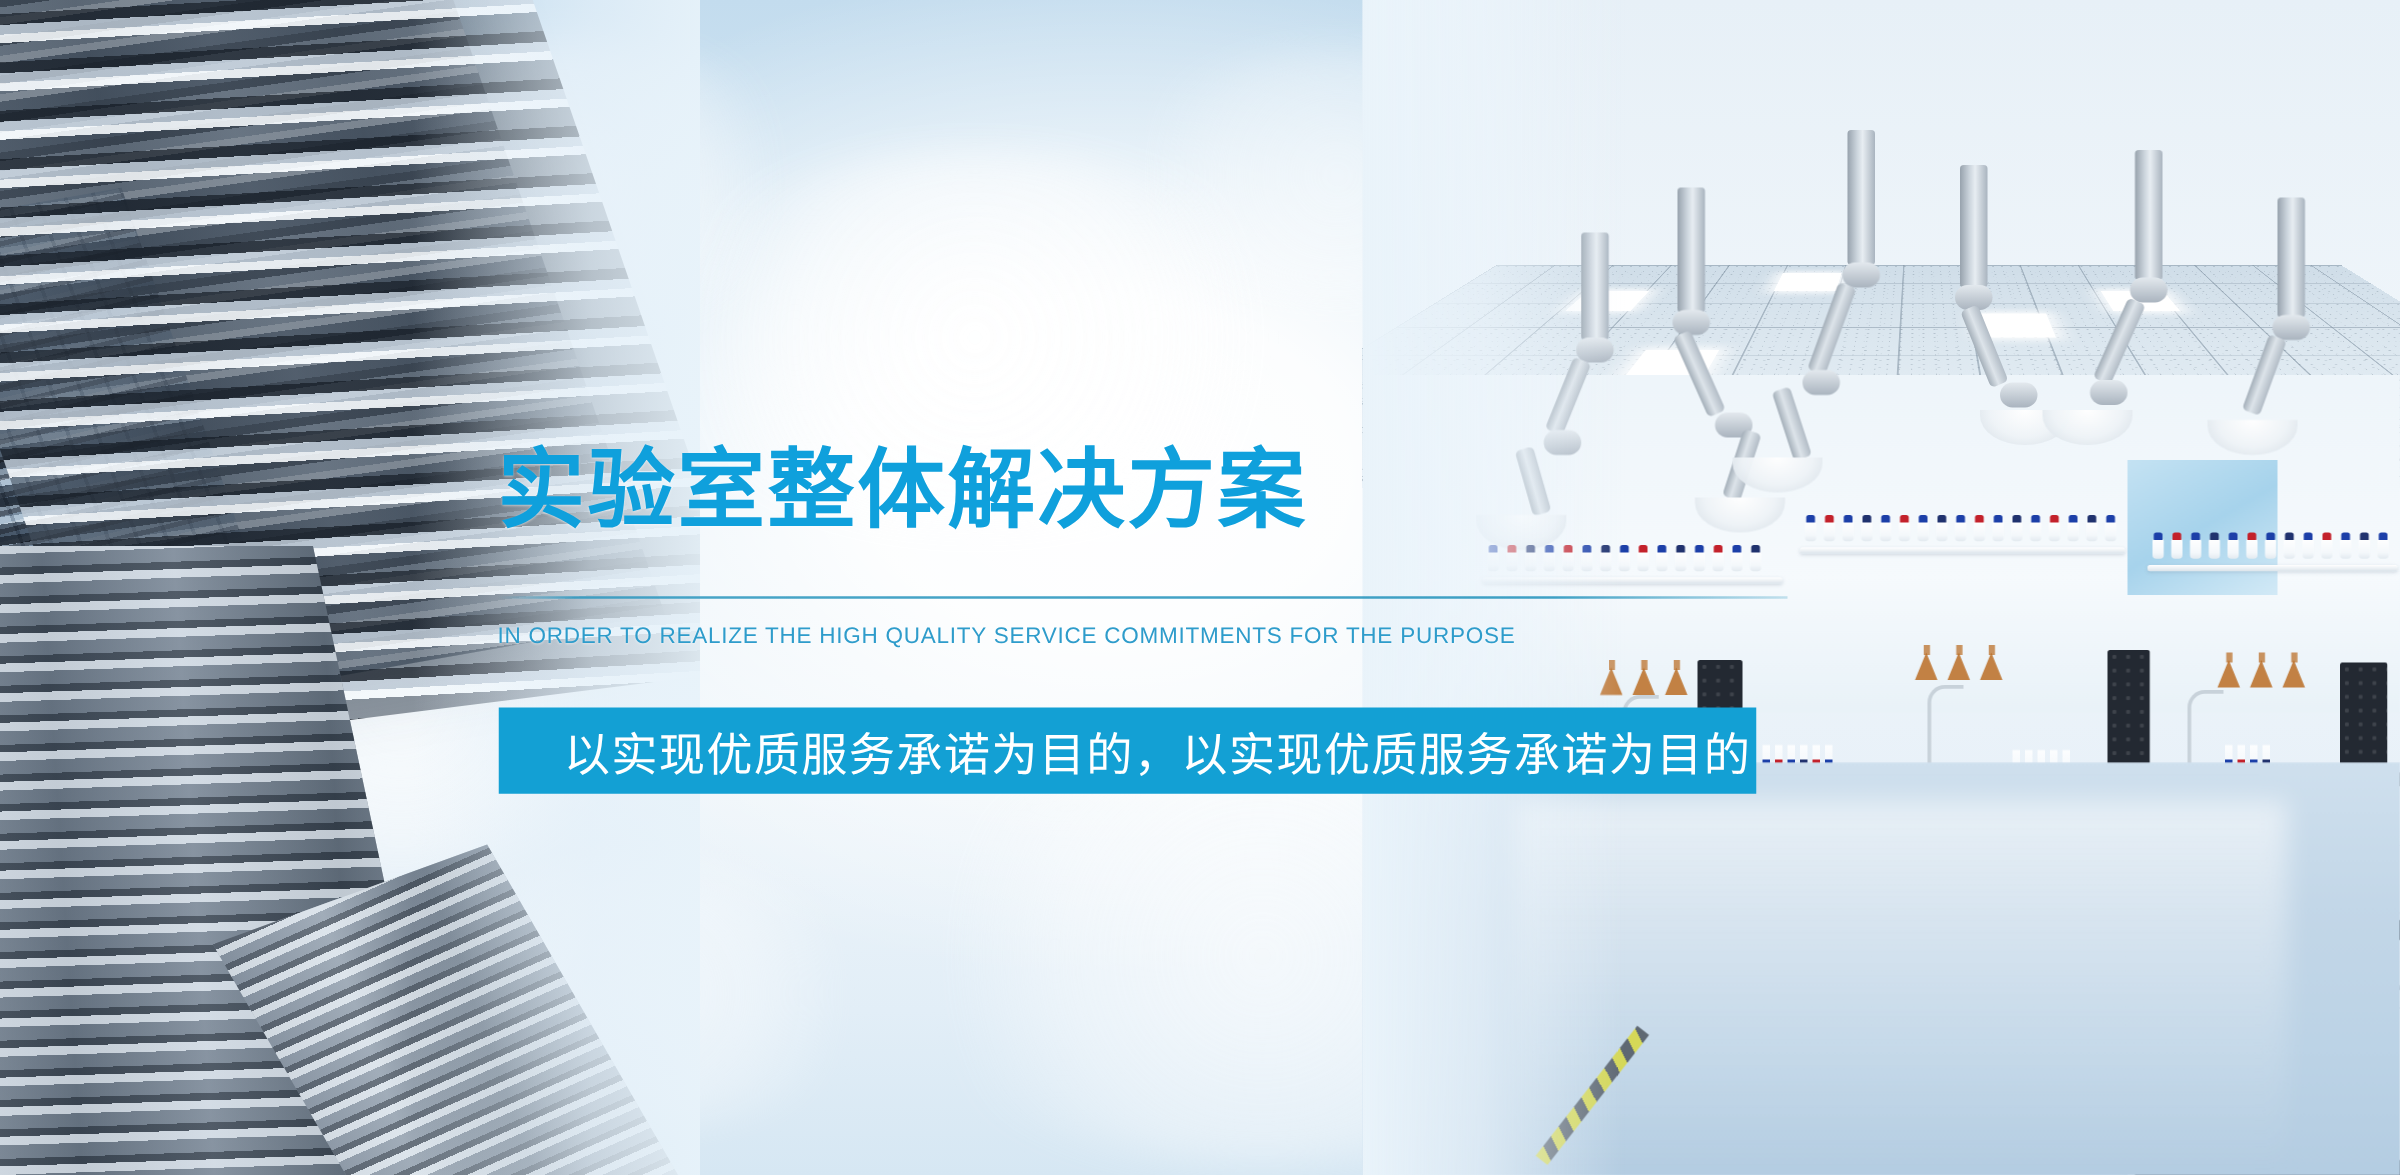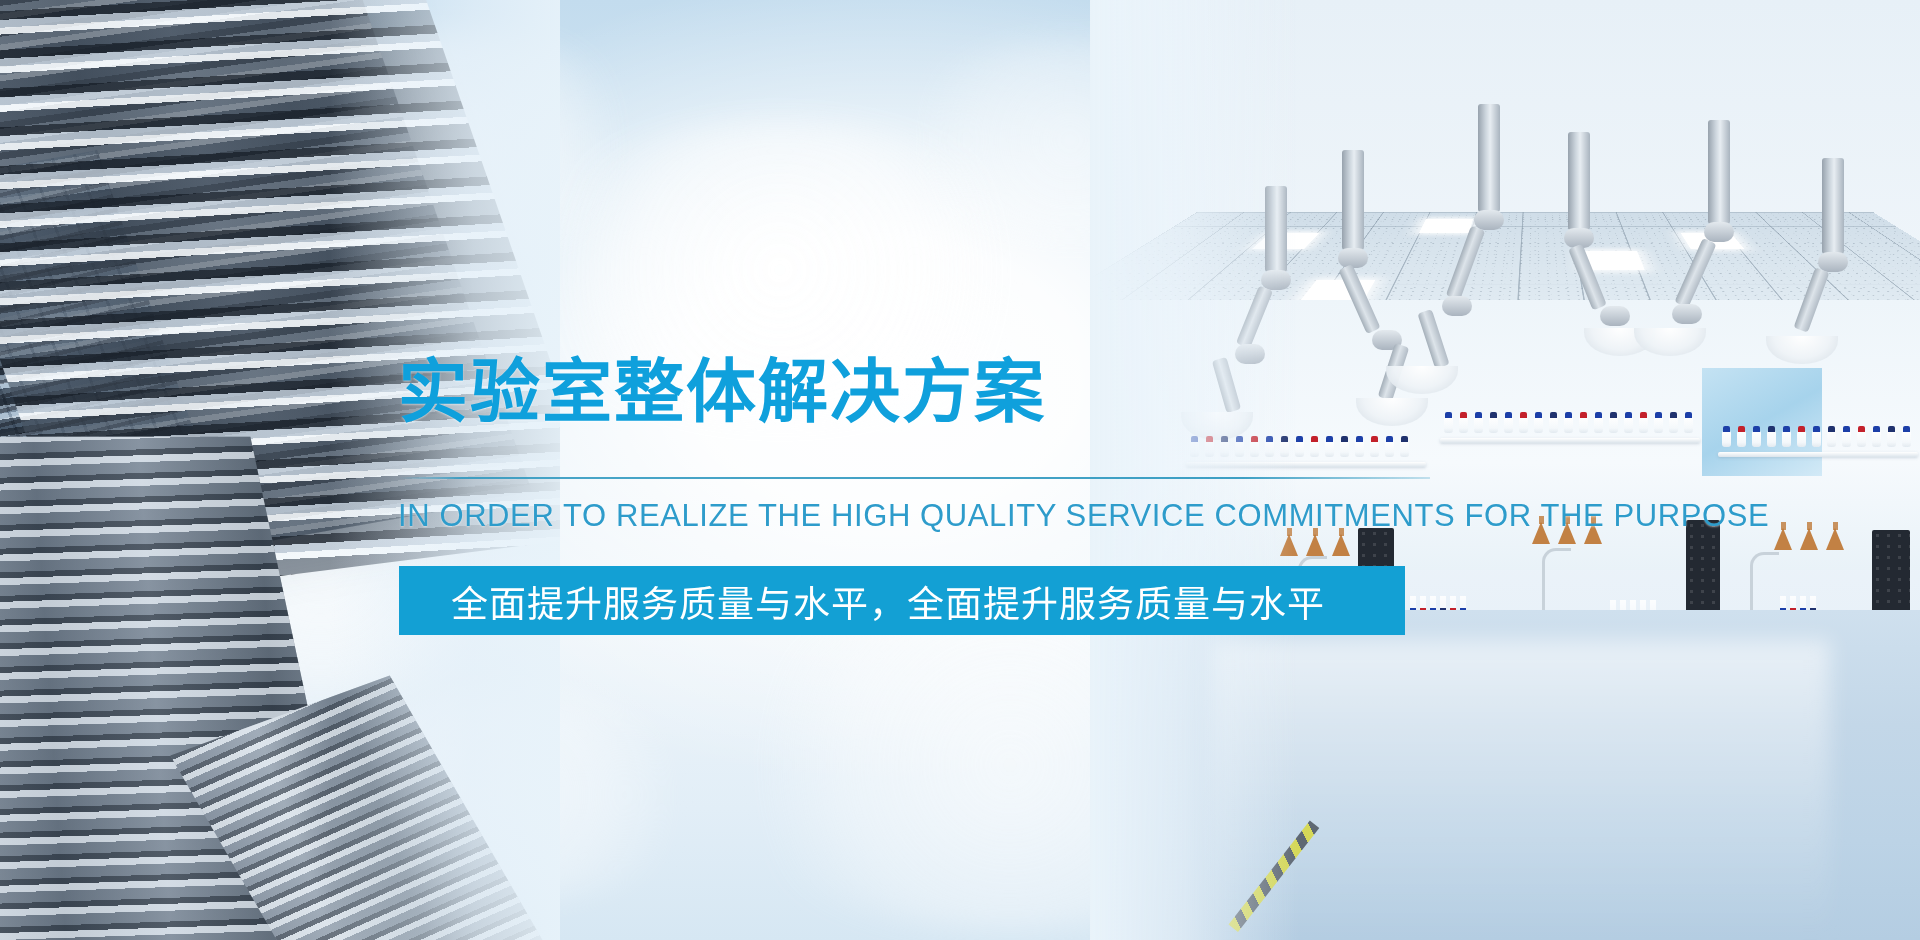--- a/index.html
+++ b/index.html
@@ -345,21 +345,21 @@
   .divider {
     position: absolute;
     left: 398px; top: 477px;
     width: 1032px; height: 2px;
     background: linear-gradient(to right, rgba(42,150,190,0) 0%, rgba(42,150,190,.85) 6%, rgba(42,150,190,.9) 82%, rgba(42,150,190,.25) 100%);
   }
   .subtitle-en {
     position: absolute;
     left: 398px; top: 498px;
     width: 1040px;
-    font-size: 31px;
+    font-size: 18px;
     font-weight: 400;
     letter-spacing: .6px;
     color: #2e9ccb;
     white-space: nowrap;
     text-shadow: 0 1px 2px rgba(255,255,255,.5);
   }
   .blue-bar {
     position: absolute;
     left: 399px; top: 566px;
     width: 1006px; height: 69px;
@@ -720,17 +720,17 @@
 
     <div class="headline">
       <span class="headline-blue">实验室整体解决方案</span>
     </div>
 
     <div class="divider"></div>
 
     <div class="subtitle-en">IN ORDER TO REALIZE THE HIGH QUALITY SERVICE COMMITMENTS FOR THE PURPOSE</div>
 
     <div class="blue-bar">
-      <span class="blue-bar-text">全面提升服务质量与水平，全面提升服务质量与水平</span>
+      <span class="blue-bar-text">以实现优质服务承诺为目的，以实现优质服务承诺为目的</span>
     </div>
 
   </div>
 </div>
 
 </body></html>

